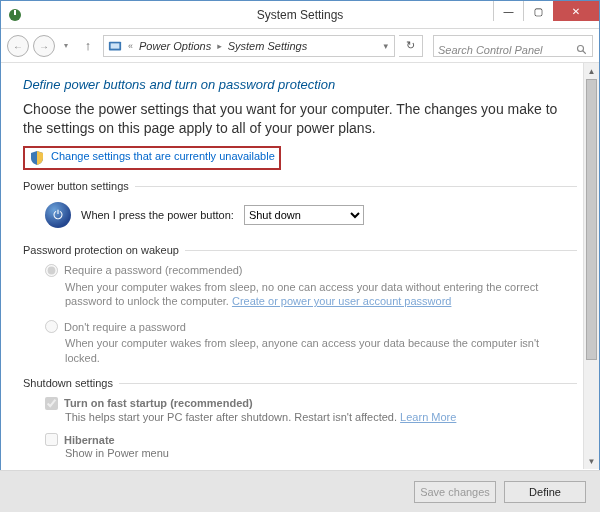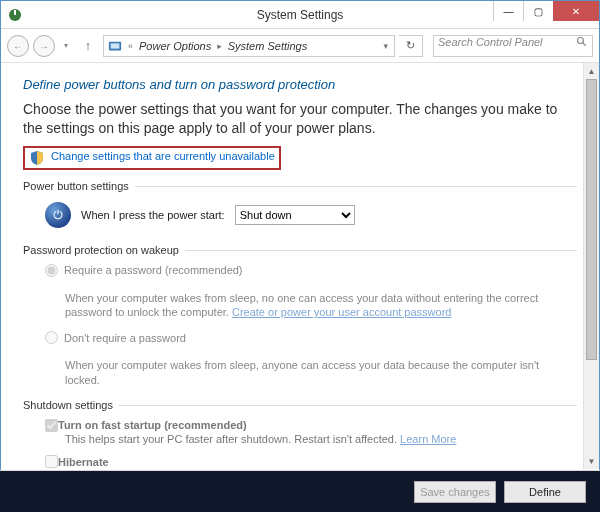--- a/index.html
+++ b/index.html
@@ -12,44 +12,44 @@
 .win-btn.close { background: #c85050; color: #fff; width: 46px; border: none; }
 .navbar { height: 34px; display: flex; align-items: center; padding: 0 6px; gap: 4px; border-bottom: 1px solid #e0e0e0; }
 .nav-circle { width: 22px; height: 22px; border: 1px solid #b0b0b0; border-radius: 50%; display: flex; align-items: center; justify-content: center; font-size: 10px; color: #888; background: #f8f8f8; }
 .nav-down { width: 14px; height: 22px; display: flex; align-items: center; justify-content: center; color: #888; font-size: 8px; }
 .nav-up { width: 22px; height: 22px; display: flex; align-items: center; justify-content: center; color: #555; font-size: 13px; }
 .addr { flex: 1; height: 22px; border: 1px solid #ccc; display: flex; align-items: center; padding: 0 4px; gap: 4px; font-size: 11px; }
 .addr .cp-icon { width: 14px; height: 14px; }
 .addr .crumb { color: #333; font-style: italic; }
 .addr .sep { color: #777; font-size: 9px; padding: 0 2px; }
 .refresh { width: 24px; height: 22px; border: 1px solid #ccc; border-left: none; display: flex; align-items: center; justify-content: center; color: #555; }
-.search { width: 160px; height: 22px; border: 1px solid #ccc; margin-left: 6px; display: flex; align-items: flex-start; padding: 0 4px; gap: 12px; color: #888; font-style: italic; }
+.search { width: 160px; height: 22px; border: 1px solid #ccc; margin-left: 6px; display: flex; align-items: flex-end; padding: 0 4px; gap: 12px; color: #888; font-style: italic; }
 .search svg { width: 12px; height: 12px; }
 .content { padding: 14px 22px 0 22px; height: calc(100% - 28px - 34px - 42px); overflow: hidden; position: relative; }
 .heading { color: #005593; font-size: 13px; margin-bottom: 8px; font-style: italic; }
 .desc { color: #333; font-size: 14px; line-height: 1.35; margin-bottom: 8px; }
 .shield-row { display: flex; align-items: flex-start; gap: 6px; border: 2px solid #b03030; padding: 2px 4px; width: fit-content; margin-bottom: 10px; }
 .shield-row svg { width: 16px; height: 16px; }
 .link { color: #0066cc; cursor: pointer; }
 .section-label { color: #333; font-size: 11px; margin: 6px 0 2px 0; position: relative; }
 .section-label::after { content: ""; position: absolute; left: 0; right: 0; top: 50%; border-top: 1px solid #ddd; z-index: -1; }
 .section-label span { background: #fff; padding-right: 6px; }
 .pb-row { display: flex; align-items: center; gap: 10px; padding: 8px 0 10px 22px; }
 .pb-icon { width: 26px; height: 26px; border-radius: 50%; background: radial-gradient(circle at 35% 30%, #6aa0d8, #24478f 70%); display: flex; align-items: center; justify-content: center; color: #fff; font-size: 12px; }
 .pb-label { font-size: 11px; color: #222; }
 select { font-size: 11px; height: 20px; width: 120px; border: 1px solid #aaa; background: #fff; }
-.radio-block { display: flex; flex-direction: column; gap: 14px; padding: 6px 0 6px 22px; }
+.radio-block { display: flex; flex-direction: column; gap: 3px; padding: 6px 0 6px 22px; }
 .radio-line { display: flex; align-items: center; gap: 6px; color: #888; }
 .radio-line input[type=radio], .check-line input[type=checkbox] { margin: 0; }
 .radio-desc { color: #888; font-size: 11px; line-height: 1.3; padding-left: 20px; }
 .check-block { padding: 6px 0 2px 22px; }
-.check-line { display: flex; align-items: center; color: #777; font-weight: 600; font-size: 11px; }
+.check-line { display: flex; align-items: center; gap: 6px; color: #777; font-weight: 600; font-size: 11px; }
 .check-desc { color: #777; font-size: 11px; padding-left: 20px; line-height: 1.4; }
 .link-disabled { color: #7fa8d6; text-decoration: underline; }
-.footer { position: absolute; bottom: 0; left: 0; right: 0; height: 42px; background: #0f172a; border-top: 1px solid #d8d8d8; display: flex; align-items: center; justify-content: flex-end; padding: 0 14px; gap: 8px; }
+.footer { position: absolute; bottom: 0; left: 0; right: 0; height: 42px; background: #e5e5e5; border-top: 1px solid #d8d8d8; display: flex; align-items: center; justify-content: flex-end; padding: 0 14px; gap: 8px; }
 .btn { min-width: 82px; height: 22px; border: 1px solid #adadad; background: #e9e9e9; font-size: 11px; display: flex; align-items: center; justify-content: center; }
 .btn.disabled { color: #9a9a9a; }
 .scrollbar { position: absolute; right: 0; top: 0; bottom: 0; width: 16px; background: #f0f0f0; border-left: 1px solid #e0e0e0; display: flex; flex-direction: column; }
 .sb-btn { height: 16px; display: flex; align-items: center; justify-content: center; font-size: 8px; color: #666; }
 .sb-track { flex: 1; position: relative; }
 .sb-thumb { position: absolute; left: 2px; right: 2px; top: 0; height: 75%; background: #c8c8c8; border: 1px solid #aaa; }
 </style>
 </head>
 <body>
 
@@ -103,21 +103,21 @@
     <svg viewBox="0 0 16 16">
         <path d="M8 1 L14 3 V8 C14 12 11 14 8 15 C5 14 2 12 2 8 V3 Z" fill="#3b78b5"></path>
         <path d="M8 1 L14 3 V8 C14 12 11 14 8 15 Z" fill="#f2c24b"></path>
       </svg>
     <span class="link">Change settings that are currently unavailable</span>
   </div>
 
   <div class="section-label"><span>Power button settings</span></div>
   <div class="pb-row">
     <div class="pb-icon">⏻</div>
-    <div class="pb-label">When I press the power start:</div>
+    <div class="pb-label">When I press the power button:</div>
     <select>
       <option>Shut down</option>
     </select>
   </div>
 
   <div class="section-label"><span>Password protection on wakeup</span></div>
 
   <div class="radio-block">
     <label class="radio-line">
       <input type="radio" checked="" disabled="" style="">

